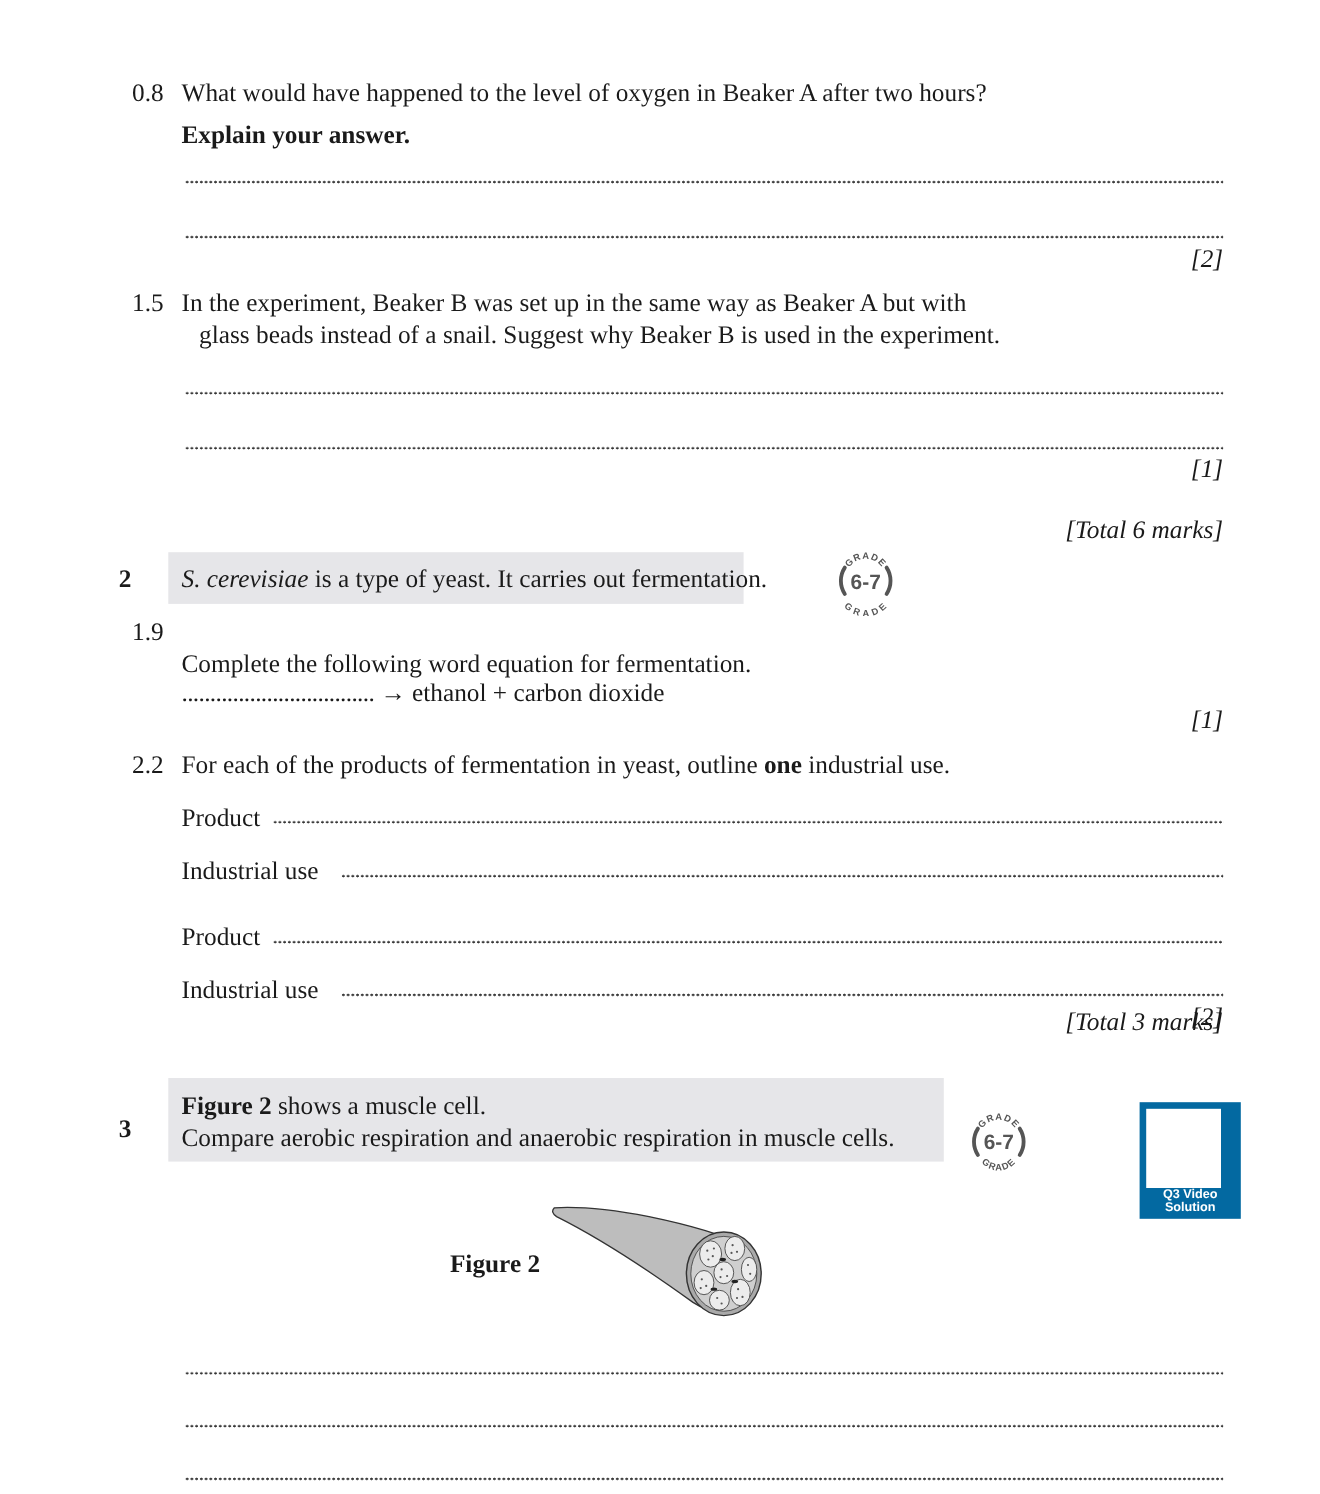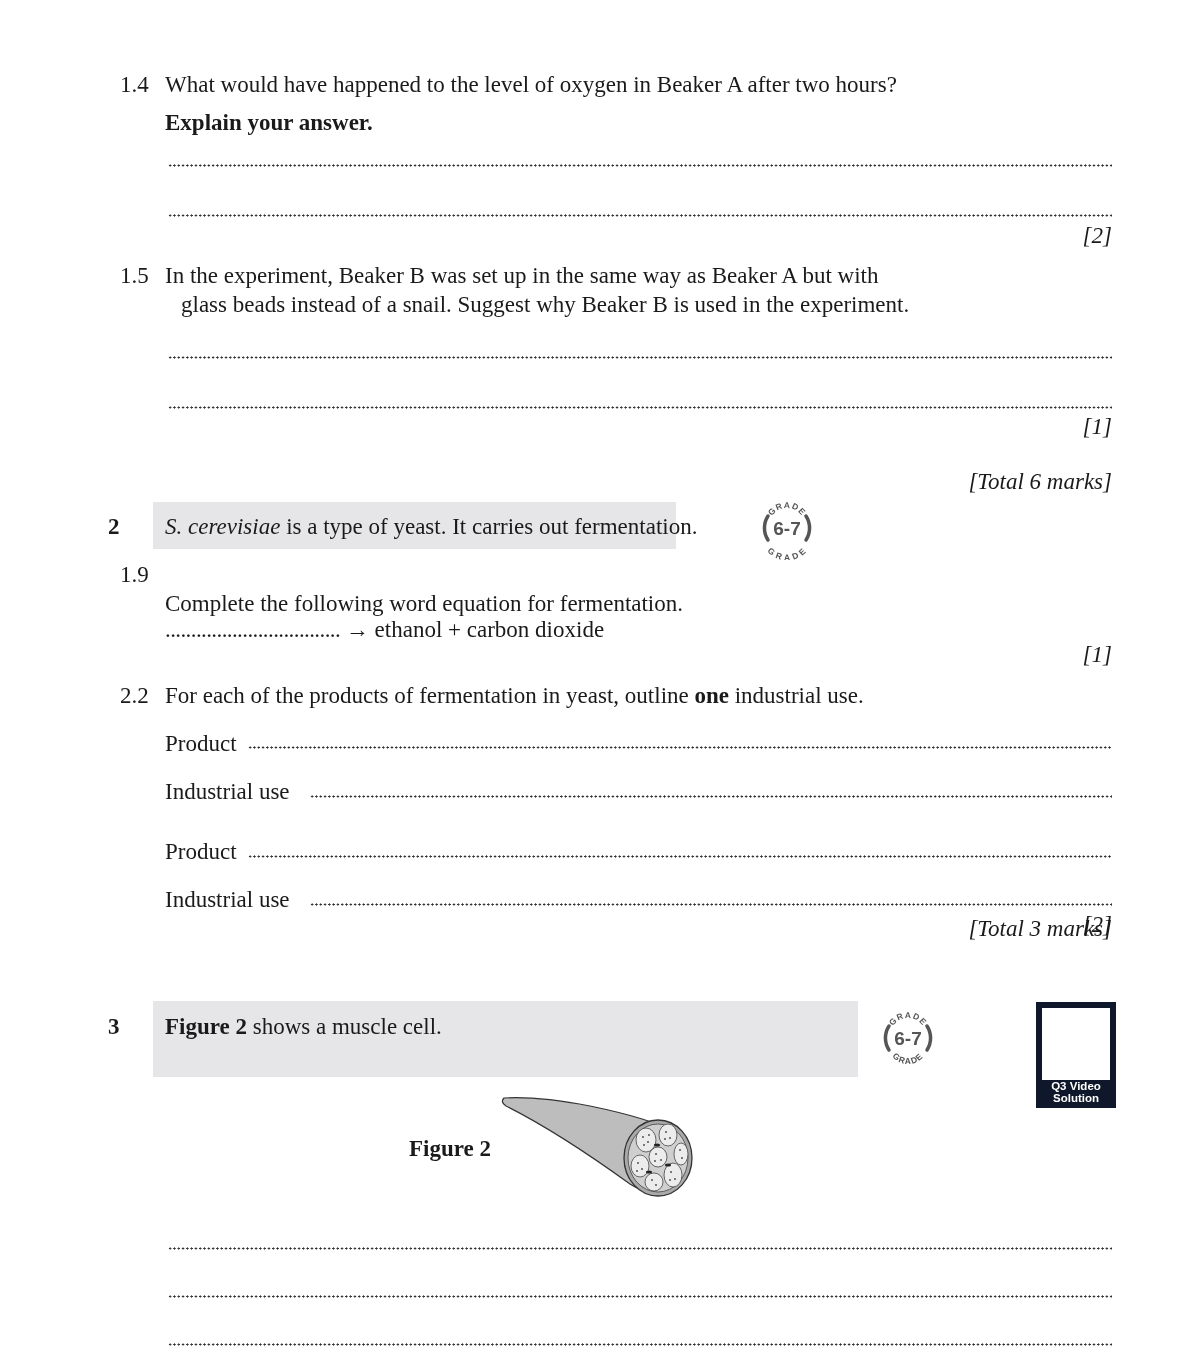--- a/index.html
+++ b/index.html
@@ -15,36 +15,36 @@
   .dots {
     height: 3px;
     background-image: radial-gradient(circle, #333 0.9px, transparent 1.3px);
     background-size: 4.3px 3px;
     background-repeat: repeat-x;
   }
   .marks { font-style: italic; font-size: 23px; right: 88px; text-align: right; white-space: nowrap; }
   .shade { background: #e6e6e9; }
   .badge-grade { width: 64px; height: 64px; }
   .video-box {
-    background: #0f172a; width: 80px; height: 106px;
+    background: #0369a1; width: 92px; height: 106px;
   }
   .video-box .screen {
     position: absolute; left: 6px; top: 6px; width: 68px; height: 72px; background: #fff;
   }
   .video-box .lbl {
     position: absolute; left: 0; right: 0; top: 78px;
     font-family: "Liberation Sans", "DejaVu Sans", sans-serif;
     font-weight: bold; color: #fff; font-size: 11.5px; line-height: 12px; text-align: center;
   }
   b { font-weight: bold; }
 </style>
 </head>
 <body>
 
-<div class="abs qnum" style="left:120px; top:70px;">1.4</div>
+<div class="abs qnum" style="left:120px; top:70px;">0.8</div>
 <div class="abs txt" style="left:165px; top:70px;">What would have happened to the level of oxygen in Beaker A after two hours?</div>
 <div class="abs txt" style="left:165px; top:108px;font-weight:bold;">Explain your answer.</div>
 <div class="abs dots" style="left:168px; top:164px; width:944px;"></div>
 <div class="abs dots" style="left:168px; top:214px; width:944px;"></div>
 <div class="abs marks" style="top:223px;">[2]</div>
 
 <div class="abs qnum" style="left:120px; top:261px;text-align:center;">1.5</div>
 <div class="abs txt" style="left:165px; top:261px;">In the experiment, Beaker B was set up in the same way as Beaker A but with</div>
 <div class="abs txt" style="left:165px; top:290px;margin-left:16px;">glass beads instead of a snail.  Suggest why Beaker B is used in the experiment.</div>
 <div class="abs dots" style="left:168px; top:356px; width:944px;"></div>
@@ -97,24 +97,25 @@
 <div class="abs txt" style="left:165px; top:837px;">Product</div>
 <div class="abs dots" style="left:248px; top:855px; width:864px;"></div>
 
 <div class="abs txt" style="left:165px; top:885px;">Industrial use</div>
 <div class="abs dots" style="left:310px; top:903px; width:802px;"></div>
 
 <div class="abs marks" style="top:912px;">[2]</div>
 <div class="abs marks" style="top:916px;">[Total 3 marks]</div>
 
 <div class="abs qnum-main" style="left:108px; top:1012px; line-height:29px;">3</div>
-<div class="abs shade" style="left:153px; top:1001px; width:705px; height:76px;text-decoration:underline;">
+<div class="abs shade" style="left:153px; top:980px; width:705px; height:76px;text-decoration:underline;">
   <div class="abs txt" style="left:12px; top:11px;">
     <b>Figure 2</b><span> shows a muscle cell.</span>
   </div>
+  <div class="abs txt" style="left:12px; top:40px;">Compare aerobic respiration and anaerobic respiration in muscle cells.</div>
 </div>
 <div class="abs badge-grade" style="left:876px; top:1006px;">
   <svg width="64" height="64" viewBox="0 0 64 64">
     <defs>
       <path id="arcTop3" d="M14,30 A18,18 0 0,1 50,30"></path>
       <path id="arcBot3" d="M12,38 A20,20 0 0,0 52,38"></path>
     </defs>
     <path d="M13,20 A22,22 0 0,0 13,44" fill="none" stroke="#555" stroke-width="3.5" stroke-linecap="round"></path>
     <path d="M51,20 A22,22 0 0,1 51,44" fill="none" stroke="#555" stroke-width="3.5" stroke-linecap="round"></path>
     <text font-family="Liberation Sans, DejaVu Sans, sans-serif" font-size="8.5" fill="#555" font-weight="bold" letter-spacing="1">

